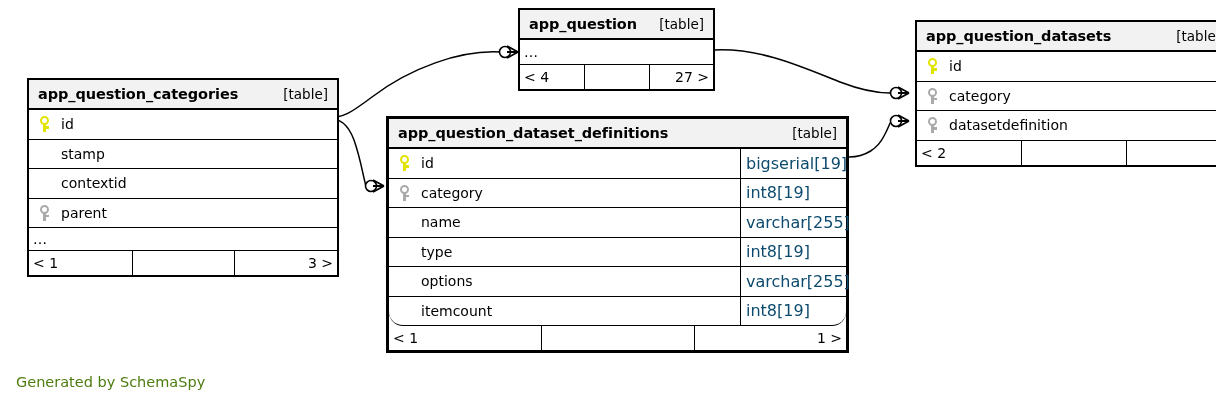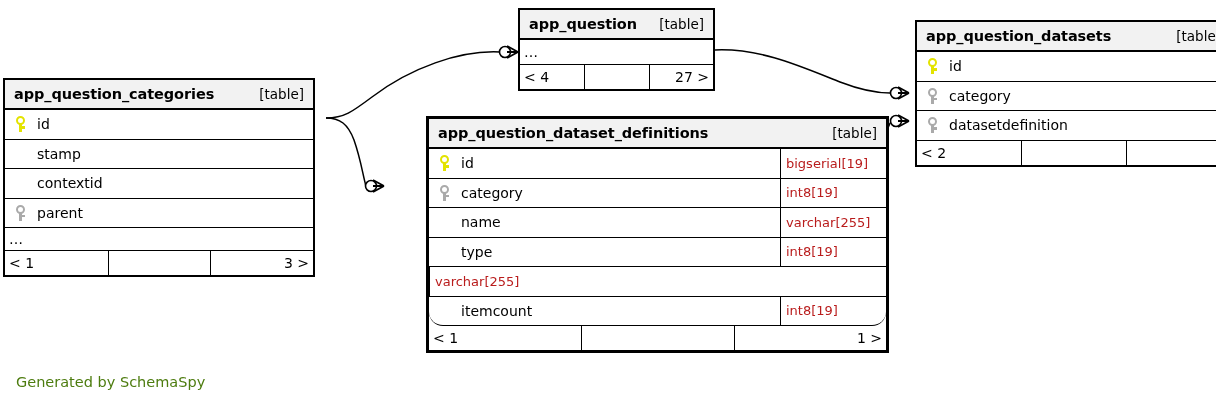--- a/index.html
+++ b/index.html
@@ -33,21 +33,20 @@
 
   
   .table {
     position: absolute;
     background: #ffffff;
     border: 2px solid #000000;
     box-sizing: border-box;
   }
   .table.focal {
     border-width: 3px;
-    margin-left: 40px;
   }
 
   .tbl-title {
     background: #f2f2f2;
     border-bottom: 2px solid #000000;
     box-sizing: border-box;
     display: flex;
     align-items: center;
     justify-content: space-between;
     padding: 0 9px;
@@ -99,22 +98,22 @@
     padding-left: 2px;
   }
   .col-type {
     flex: 0 0 auto;
     width: 106px;
     box-sizing: border-box;
     border-left: 1.6px solid #000000;
     display: flex;
     align-items: center;
     padding-left: 5px;
-    font-size: 13px;
-    color: #b91c1c;
+    font-size: 16px;
+    color: #0c4a6e;
     white-space: nowrap;
   }
 
   .ellipsis-row {
     height: 23px;
     border-bottom: 1.6px solid #000000;
     box-sizing: border-box;
     display: flex;
     align-items: center;
     padding-left: 4px;
@@ -216,21 +215,21 @@
       <use href="#crow"></use>
     </g>
 
     <path d="M849,157 C866,157 878,148 884,136 C889,127 890,122 891,122" fill="none" stroke="#000000" stroke-width="1.5"></path>
     <circle cx="896" cy="121" r="5.5" fill="#ffffff" stroke="#000000" stroke-width="1.6"></circle>
     <g transform="translate(909,121) rotate(180)">
       <use href="#crow"></use>
     </g>
   </svg>
 
-  <div class="table" id="tbl-categories" style="left:3px; top:78px; width:312px;">
+  <div class="table" id="tbl-categories" style="left:27px; top:78px; width:312px;">
     <div class="tbl-title">
       <span class="tname">app_question_categories</span>
       <span class="ttag">[table]</span>
     </div>
 
     <div class="col-row">
       <div class="col-main">
         <span class="keycell">
           <span class="key pk">
               <span class="kbow"></span>
@@ -389,20 +388,24 @@
 
     <div class="col-row">
       <div class="col-main">
         <span class="keycell"></span>
         <span class="col-name">type</span>
       </div>
       <div class="col-type">int8[19]</div>
     </div>
 
     <div class="col-row">
+      <div class="col-main">
+        <span class="keycell"></span>
+        <span class="col-name">options</span>
+      </div>
       <div class="col-type">varchar[255]</div>
     </div>
 
     <div class="col-row last-col">
       <div class="col-main">
         <span class="keycell"></span>
         <span class="col-name">itemcount</span>
       </div>
       <div class="col-type">int8[19]</div>
     </div>

